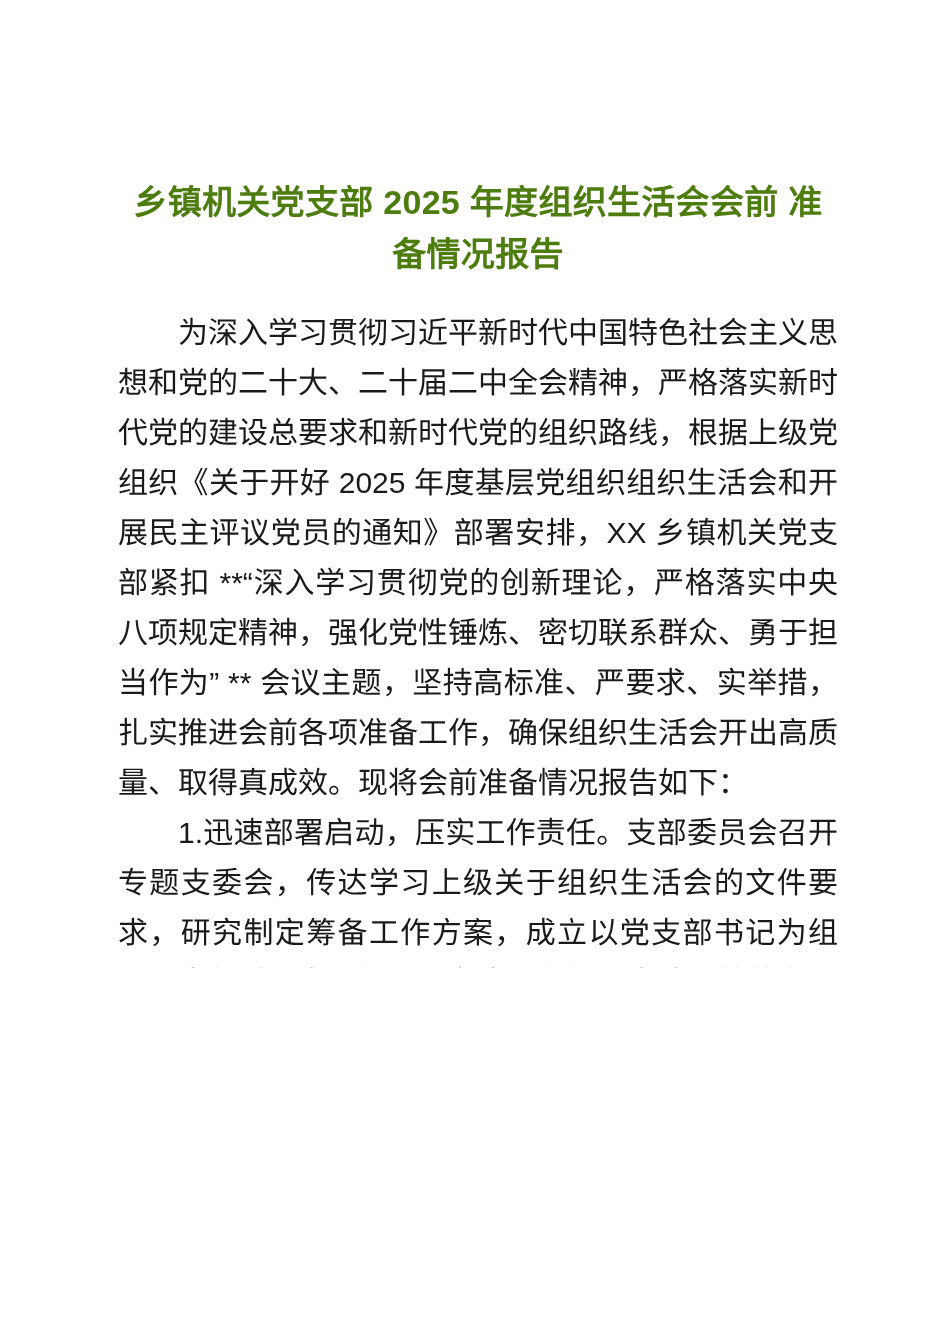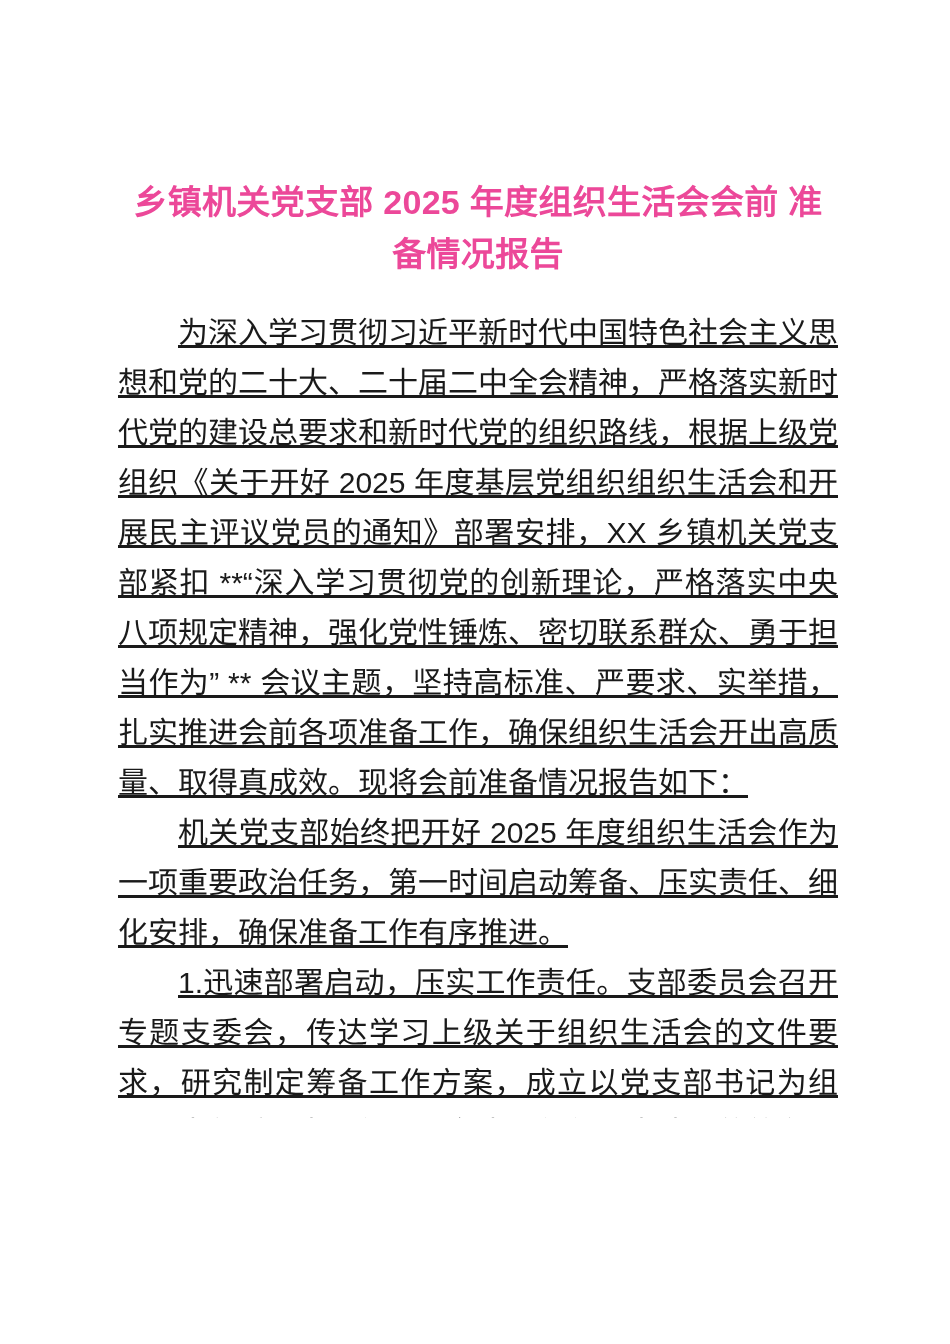--- a/index.html
+++ b/index.html
@@ -29,40 +29,39 @@
   }
 
   
   .doc-title {
     font-size: 34px;
     font-weight: 700;
     line-height: 52px;
     text-align: center;
     letter-spacing: 0.3px;
     margin: 0 0 28px 0;
-    color: #ec4899;
+    color: #4d7c0f;
     padding: 0 6px;
   }
 
   
   .para {
     font-size: 30px;
     line-height: 50px;
     text-align: justify;
     text-justify: inter-ideograph;
     text-align-last: left;
     margin: 0;
     letter-spacing: 0px;
     color: #1a1a1a;
     word-break: break-all;
   }
 
   .para.indent {
     text-indent: 60px;
-    text-decoration: underline;
   }
 
   
   .para.section-heading {
     text-indent: 60px;
   }
 
   
   .para.clipped {
     max-height: 160px;
@@ -77,19 +76,18 @@
   <div class="content">
 
     <h1 class="doc-title">
       <span>乡镇机关党支部 2025 年度组织生活会会前</span>
       <span>准备情况报告</span>
     </h1>
 
     <p class="para indent">为深入学习贯彻习近平新时代中国特色社会主义思想和党的二十大、二十届二中全会精神，严格落实新时代党的建设总要求和新时代党的组织路线，根据上级党组织《关于开好 2025 年度基层党组织组织生活会和开展民主评议党员的通知》部署安排，XX 乡镇机关党支部紧扣 **“深入学习贯彻党的创新理论，严格落实中央八项规定精神，强化党性锤炼、密切联系群众、勇于担当作为” ** 会议主题，坚持高标准、严要求、实举措，扎实推进会前各项准备工作，确保组织生活会开出高质量、取得真成效。现将会前准备情况报告如下：</p>
 
 
-    <p class="para indent">机关党支部始终把开好 2025 年度组织生活会作为一项重要政治任务，第一时间启动筹备、压实责任、细化安排，确保准备工作有序推进。</p>
 
     <p class="para indent clipped">1.迅速部署启动，压实工作责任。支部委员会召开专题支委会，传达学习上级关于组织生活会的文件要求，研究制定筹备工作方案，成立以党支部书记为组长、支部委员为副组长、各党小组组长为成员的筹备工作小组，明确书记第一责任人、</p>
 
   </div>
 
 </div>
 
 </body></html>

